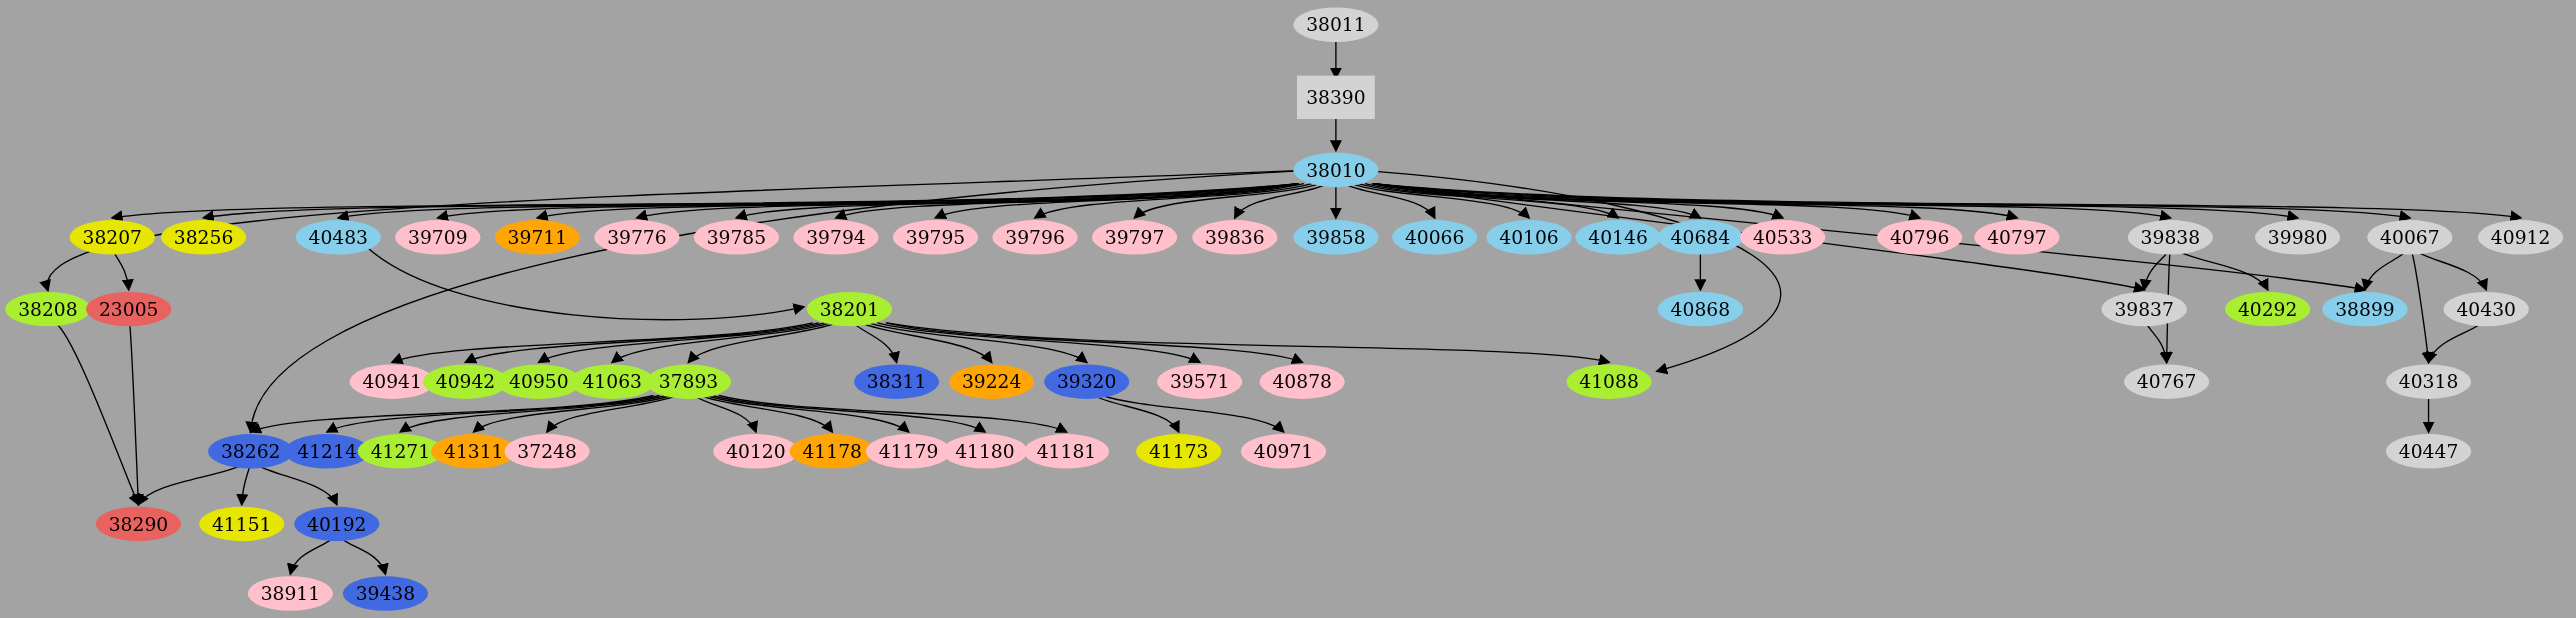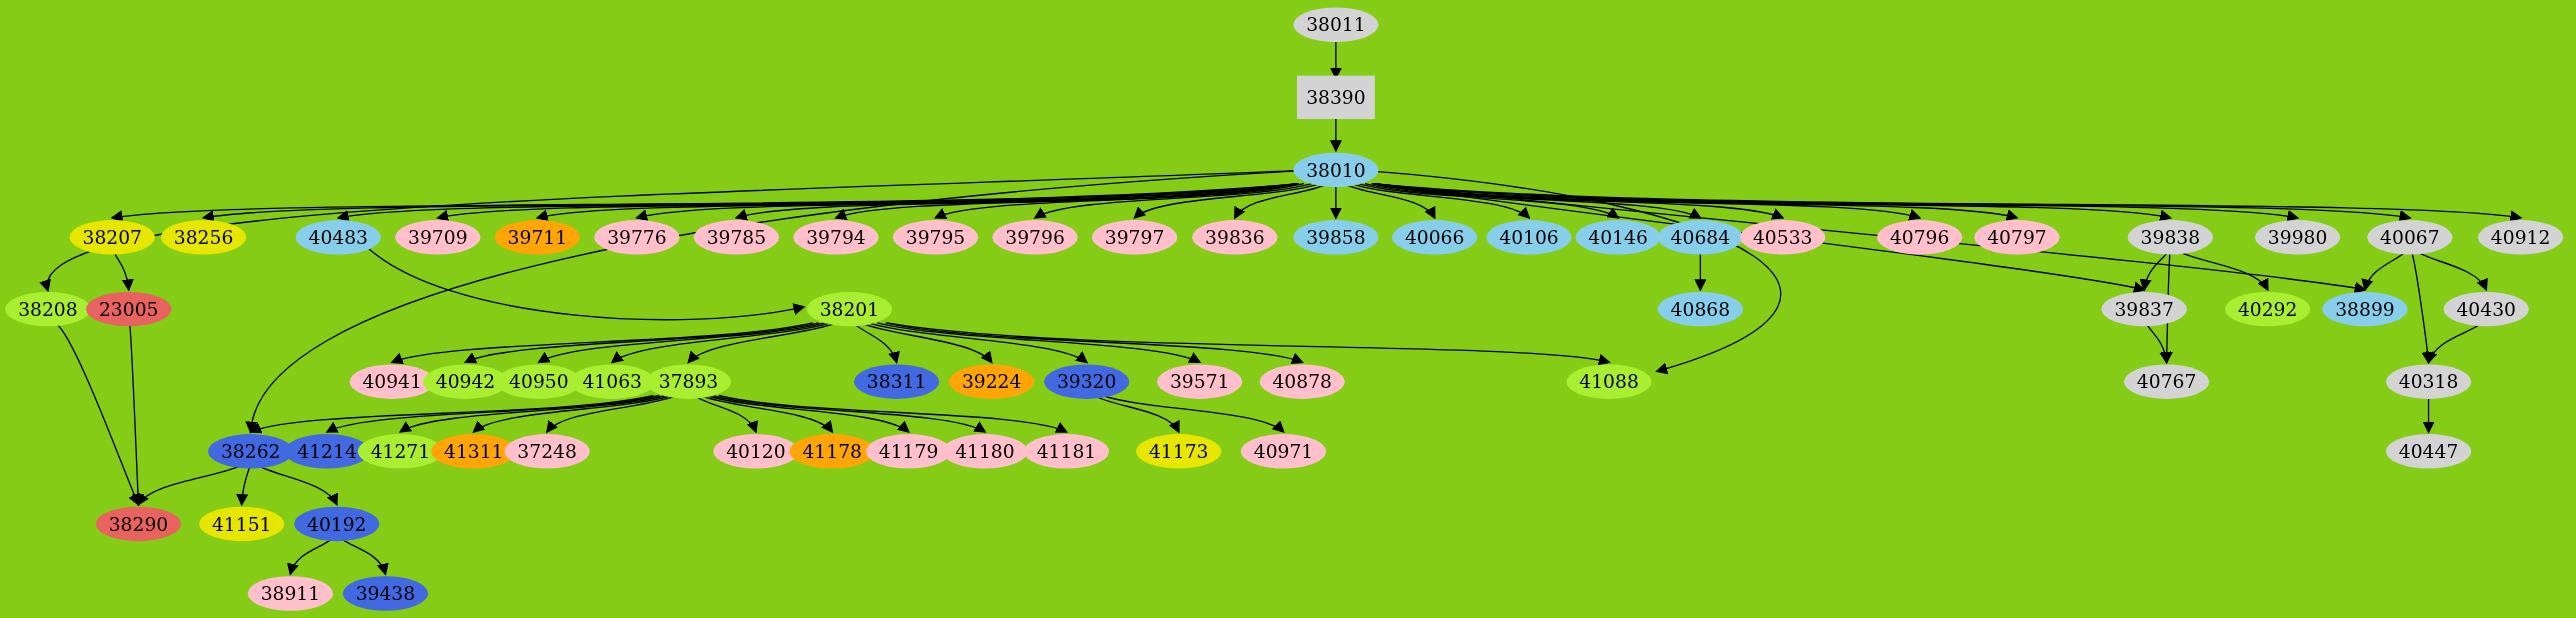--- a/index.html
+++ b/index.html
@@ -1,16 +1,16 @@
 <!DOCTYPE html>
 <html style="font-size:12px"><head>
 <meta charset="utf-8">
 <style>
   html,body{margin:0;padding:0;background:#ffffff;}
-  .stage{position:relative;width:2576px;height:619px;background:#84cc16;overflow:hidden;}
+  .stage{position:relative;width:2576px;height:619px;background:#a3a3a3;overflow:hidden;}
   svg{display:block;width:2576px;height:619px;}
   .edge{stroke:#000000;stroke-width:1.8;fill:none;}
   .node-label{font-family:"DejaVu Serif","Liberation Serif",serif;font-size:25px;fill:#000000;text-anchor:middle;}
 </style>
 </head>
 <body>
 
 <div class="stage">
   <svg id="graph-svg" xmlns="http://www.w3.org/2000/svg" viewBox="0 0 3442 827">
       <defs>

